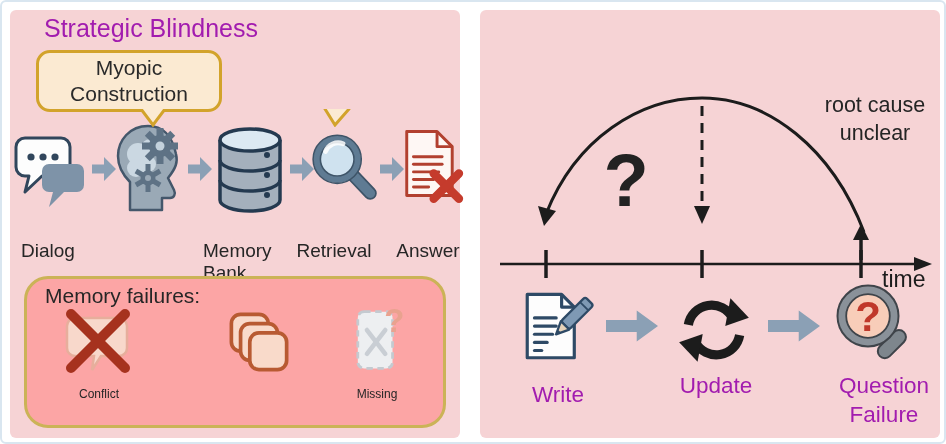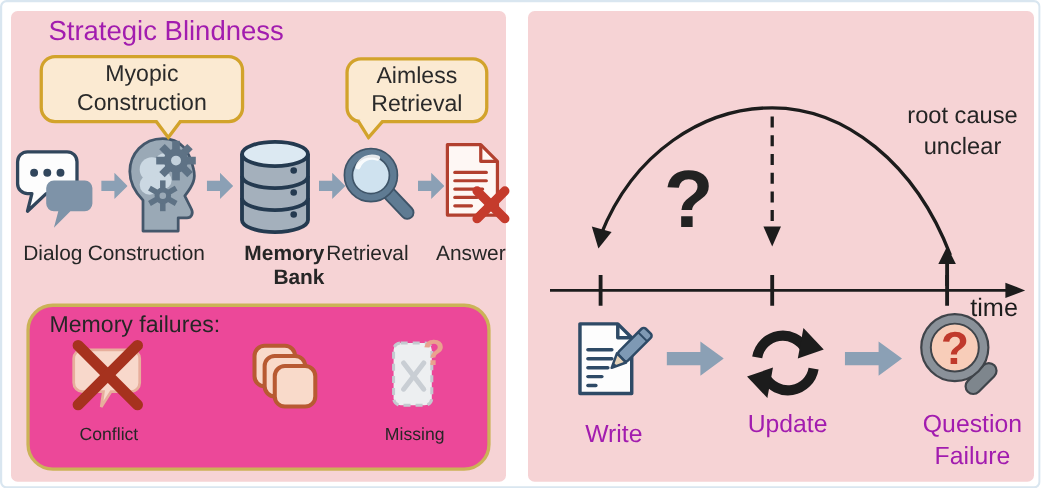--- a/index.html
+++ b/index.html
@@ -8,27 +8,27 @@
           font-family:"Liberation Sans",sans-serif;color:#1c1c1c;overflow:hidden;}
   .panel{position:absolute;top:8px;height:428px;background:#f6d3d5;border-radius:6px;}
   .panel-left{left:8px;width:450px;}
   .panel-right{left:478px;width:460px;}
   .panel-title{position:absolute;top:4px;font-size:25px;font-weight:normal;color:#a21caf;white-space:nowrap;}
   .bubble{position:absolute;background:#fbead2;border:3px solid #d2a32b;border-radius:14px;
           display:flex;align-items:center;justify-content:center;text-align:center;
           font-size:21px;line-height:1.22;color:#2a2a2a;box-sizing:border-box;}
   .tail{position:absolute;z-index:3;}
   .stage-label{position:absolute;transform:translateX(-50%);font-size:19px;color:#262626;
-               white-space:nowrap;text-align:right;}
-  .stage-label.wrap{white-space:normal;width:92px;line-height:1.15;font-weight:bold;}
+               white-space:nowrap;text-align:left;margin-top:20px;}
+  .stage-label.wrap{white-space:normal;width:92px;line-height:1.15;}
   .abs{position:absolute;}
   .failures-box{position:absolute;left:14px;top:266px;width:422px;height:152px;
-                background:#ec4899;border:3.5px solid #cbb357;border-radius:24px;box-sizing:border-box;}
+                background:#fca5a5;border:3.5px solid #cbb357;border-radius:24px;box-sizing:border-box;}
   .failures-title{position:absolute;left:18px;top:5px;font-size:21px;color:#262626;}
-  .fail-label{position:absolute;transform:translateX(-50%);font-size:16px;color:#262626;white-space:nowrap;}
+  .fail-label{position:absolute;transform:translateX(-50%);font-size:12px;color:#262626;white-space:nowrap;}
   .annotation{position:absolute;left:334px;top:58px;width:122px;text-align:center;
               font-size:21.5px;line-height:1.3;color:#242424;margin-top:24px;}
   .rp-label{position:absolute;transform:translateX(-50%);font-size:22.5px;color:#a21caf;
             text-align:center;white-space:nowrap;}
   .rp-label.wrap{white-space:normal;width:104px;line-height:1.28;}
   svg{display:block;}
 </style>
 </head>
 <body>
 
@@ -37,23 +37,20 @@
   <div class="panel panel-left">
     <div class="panel-title" style="left:34px">Strategic Blindness</div>
 
     <div class="bubble" style="left:26px;top:40px;width:186px;height:62px">
       <span>Myopic Construction</span>
     </div>
     <svg class="tail" style="left:128px;top:99px" width="30" height="18" viewBox="0 0 30 18">
       <path d="M3 0 L15 16 L27 0" fill="#fbead2" stroke="#d2a32b" stroke-width="3" stroke-linecap="round"></path>
     </svg>
 
-    <div class="bubble" style="left:304px;top:42px;width:130px;height:60px">
-      <span>Aimless Retrieval</span>
-    </div>
     <svg class="tail" style="left:312px;top:99px" width="30" height="18" viewBox="0 0 30 18">
       <path d="M3 0 L13 16 L27 0" fill="#fbead2" stroke="#d2a32b" stroke-width="3" stroke-linecap="round"></path>
     </svg>
 
     <svg class="abs" style="left:2px;top:120px" width="78" height="80" viewBox="0 0 78 80">
       <path d="M13 8 h36 a9 9 0 0 1 9 9 v20 a9 9 0 0 1 -9 9 H30 L13 62 L17 46 h-4 a9 9 0 0 1 -9 -9 V17 a9 9 0 0 1 9 -9 Z" fill="#fdfdfd" stroke="#31465c" stroke-width="3" stroke-linejoin="round"></path>
       <circle cx="19" cy="27" r="3.6" fill="#31465c"></circle>
         <circle cx="31" cy="27" r="3.6" fill="#31465c"></circle>
         <circle cx="43" cy="27" r="3.6" fill="#31465c"></circle>
       <path d="M37 34 h28 a7 7 0 0 1 7 7 v14 a7 7 0 0 1 -7 7 H52 L37 77 L41 62 h-4 a7 7 0 0 1 -7 -7 V41 a7 7 0 0 1 7 -7 Z" fill="#7e93a8"></path>
@@ -127,21 +124,20 @@
           <line x1="16" y1="61" x2="40" y2="61"></line>
         <line x1="16" y1="70" x2="34" y2="70"></line>
       </g>
       <g stroke="#c53b2c" stroke-width="10" stroke-linecap="round">
         <line x1="40" y1="54" x2="70" y2="84"></line>
           <line x1="70" y1="54" x2="40" y2="84"></line>
       </g>
     </svg>
 
     <div class="stage-label" style="left:38px;top:210px">Dialog</div>
-    <div class="stage-label" style="left:123px;top:210px">Construction</div>
     <div class="stage-label wrap" style="left:239px;top:210px">Memory Bank</div>
     <div class="stage-label" style="left:324px;top:210px">Retrieval</div>
     <div class="stage-label" style="left:418px;top:210px">Answer</div>
 
     <div class="failures-box">
       <div class="failures-title">Memory failures:</div>
 
       <svg class="abs" style="left:34px;top:26px" width="76" height="78" viewBox="0 0 76 76">
         <path d="M14 12 h44 a8 8 0 0 1 8 8 v22 a8 8 0 0 1 -8 8 H40 L31 64 L33 50 h-19 a8 8 0 0 1 -8 -8 V20 a8 8 0 0 1 8 -8 Z" fill="#f8d8cb" stroke="#e7ae9c" stroke-width="2.5"></path>
         <g stroke="#a6321e" stroke-width="10" stroke-linecap="round">

